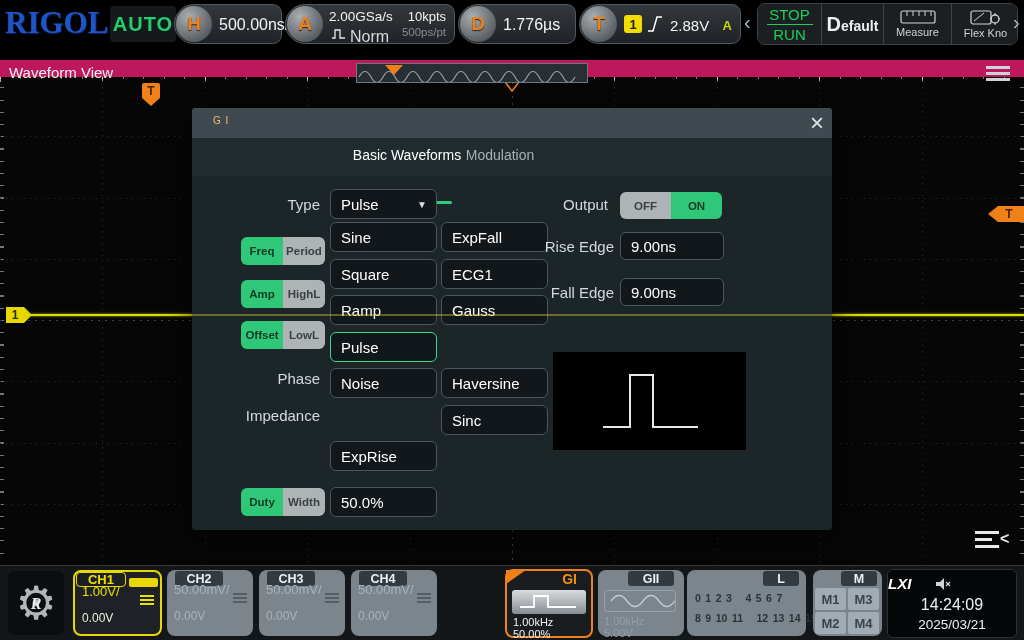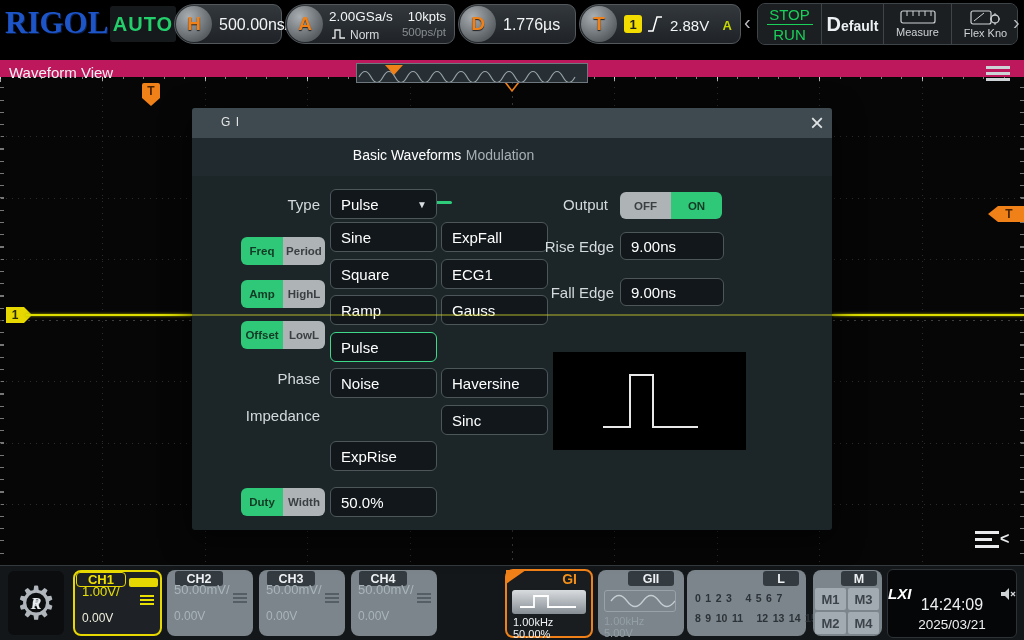--- a/index.html
+++ b/index.html
@@ -54,21 +54,21 @@
   .hg{position:absolute;left:0;width:1024px;height:1px;
     background:repeating-linear-gradient(to right,#2c2c2c 0 1px,transparent 1px 6px)}
   .hg.center{background:repeating-linear-gradient(to right,#3e3e3e 0 2px,transparent 2px 7px)}
   .trace{position:absolute;top:239px;height:2px;background:#dede00;box-shadow:0 0 3px #aaaa00;z-index:2}
 
   
   #dialog{position:absolute;left:192px;top:108px;width:640px;height:422px;background:#1c2629;
     border-radius:3px;box-shadow:0 8px 30px rgba(0,0,0,.65);z-index:10}
   #dlg-header{position:absolute;left:0;top:0;width:640px;height:30px;background:#3e4a4f;
     border-radius:3px 3px 0 0}
-  #dlg-title{position:absolute;left:29px;top:7px;font-size:12px;letter-spacing:1px;color:#e5e5e5}
+  #dlg-title{position:absolute;left:21px;top:7px;font-size:10px;letter-spacing:1px;color:#fdba74}
   #dlg-close{position:absolute;right:8px;top:0px;font-size:24px;color:#dfe3e5;cursor:pointer;line-height:30px}
   #dlg-tabs{position:absolute;left:0;top:30px;width:640px;height:38px;background:#212b2f}
   .dtab{position:absolute;top:9px;font-size:14px;text-align:center;cursor:pointer}
   .dtab.active{color:#fff}
   .dtab.inactive{color:#a7b0b4}
   #tab-underline{position:absolute;left:170px;top:63px;width:90px;height:3px;background:#2ecc7a;border-radius:2px}
   .dlbl{position:absolute;font-size:15px;color:#d3d9dc;text-align:right}
   .dfield{position:absolute;height:30px;background:#11171a;border:1px solid #4d575b;border-radius:6px;
     font-size:15px;color:#fff;display:flex;align-items:center;padding-left:10px}
   .wfbtn{position:absolute;width:107px;height:30px;background:#11171a;border:1px solid #4d575b;
@@ -116,22 +116,22 @@
   #gi-iconbox{background:linear-gradient(#d9dcdf,#868e94)}
   #gii-iconbox{border:1px solid #99a2a8;width:72px;height:22px;top:20px;left:6px}
   .gtext{position:absolute;left:6px;font-size:11px}
   .lnum{display:inline-block;font-size:10.5px;font-weight:bold;color:#2c3338}
   .lrow{position:absolute;left:8px;right:6px;display:flex;gap:4.5px}
   .lrow .lnum:nth-child(5){margin-left:9px}
   .mbtn{position:absolute;width:31px;height:22px;background:#a2abb1;border-radius:2px;
     display:flex;align-items:center;justify-content:center;font-size:13px;font-weight:bold;color:#3c434a}
   #lxi-tile{position:absolute;left:887px;top:3px;width:130px;height:69px;background:#050607;
     border:1px solid #2e3236;border-radius:6px}
-  #lxi-row{position:absolute;left:0;top:15px;width:100%;display:flex;align-items:center;
-    justify-content:space-between;gap:24px}
+  #lxi-row{position:absolute;left:0;top:5px;width:100%;display:flex;align-items:center;
+    justify-content:flex-start;gap:24px}
   #lxi-label{font-size:15px;font-weight:bold;font-style:italic;color:#fff}
   #sys-time{position:absolute;left:0;top:26px;width:100%;text-align:center;font-size:16px;color:#eef1f3}
   #sys-date{position:absolute;left:0;top:47px;width:100%;text-align:center;font-size:13.5px;color:#eef1f3}
   #logo-tile{position:absolute;left:8px;top:5px;width:56px;height:64px;background:#0b0d0f;
     border-radius:6px;display:flex;align-items:center;justify-content:center}
   #gear-glyph{font-size:46px;color:#b0b6bb;line-height:1}
   #gear-r{position:absolute;font-family:"Liberation Serif",serif;font-weight:bold;font-style:italic;
     font-size:16px;color:#e8ecef;margin-top:2px}
 </style>
 </head>
@@ -145,21 +145,21 @@
     <div class="knob">H</div>
     <div class="val" style="left:44px;top:11px">500.00ns/</div>
   </div>
 
   <div class="seg" style="left:285px;width:170px">
     <div class="knob">A</div>
     <div class="val" style="left:43px;top:4px;font-size:13.5px">2.00GSa/s</div>
     <svg style="position:absolute;left:45px;top:23px" width="16" height="12">
       <polyline points="1,10 4,10 4,2 9,2 9,10 14,10" fill="none" stroke="#e8e8e8" stroke-width="1.3"></polyline>
     </svg>
-    <div class="val" style="left:64px;top:23px;font-size:12px;color:#d7dbde">Norm</div>
+    <div class="val" style="left:64px;top:23px;font-size:16px;color:#d7dbde">Norm</div>
     <div class="val" style="right:8px;left:auto;top:4px;font-size:13px">10kpts</div>
     <div class="val" style="right:8px;left:auto;top:21px;font-size:11.5px;color:#878d92">500ps/pt</div>
   </div>
 
   <div class="seg" style="left:458px;width:118px">
     <div class="knob">D</div>
     <div class="val" style="left:44px;top:11px">1.776µs</div>
   </div>
 
   <div class="seg" style="left:579px;width:162px">

